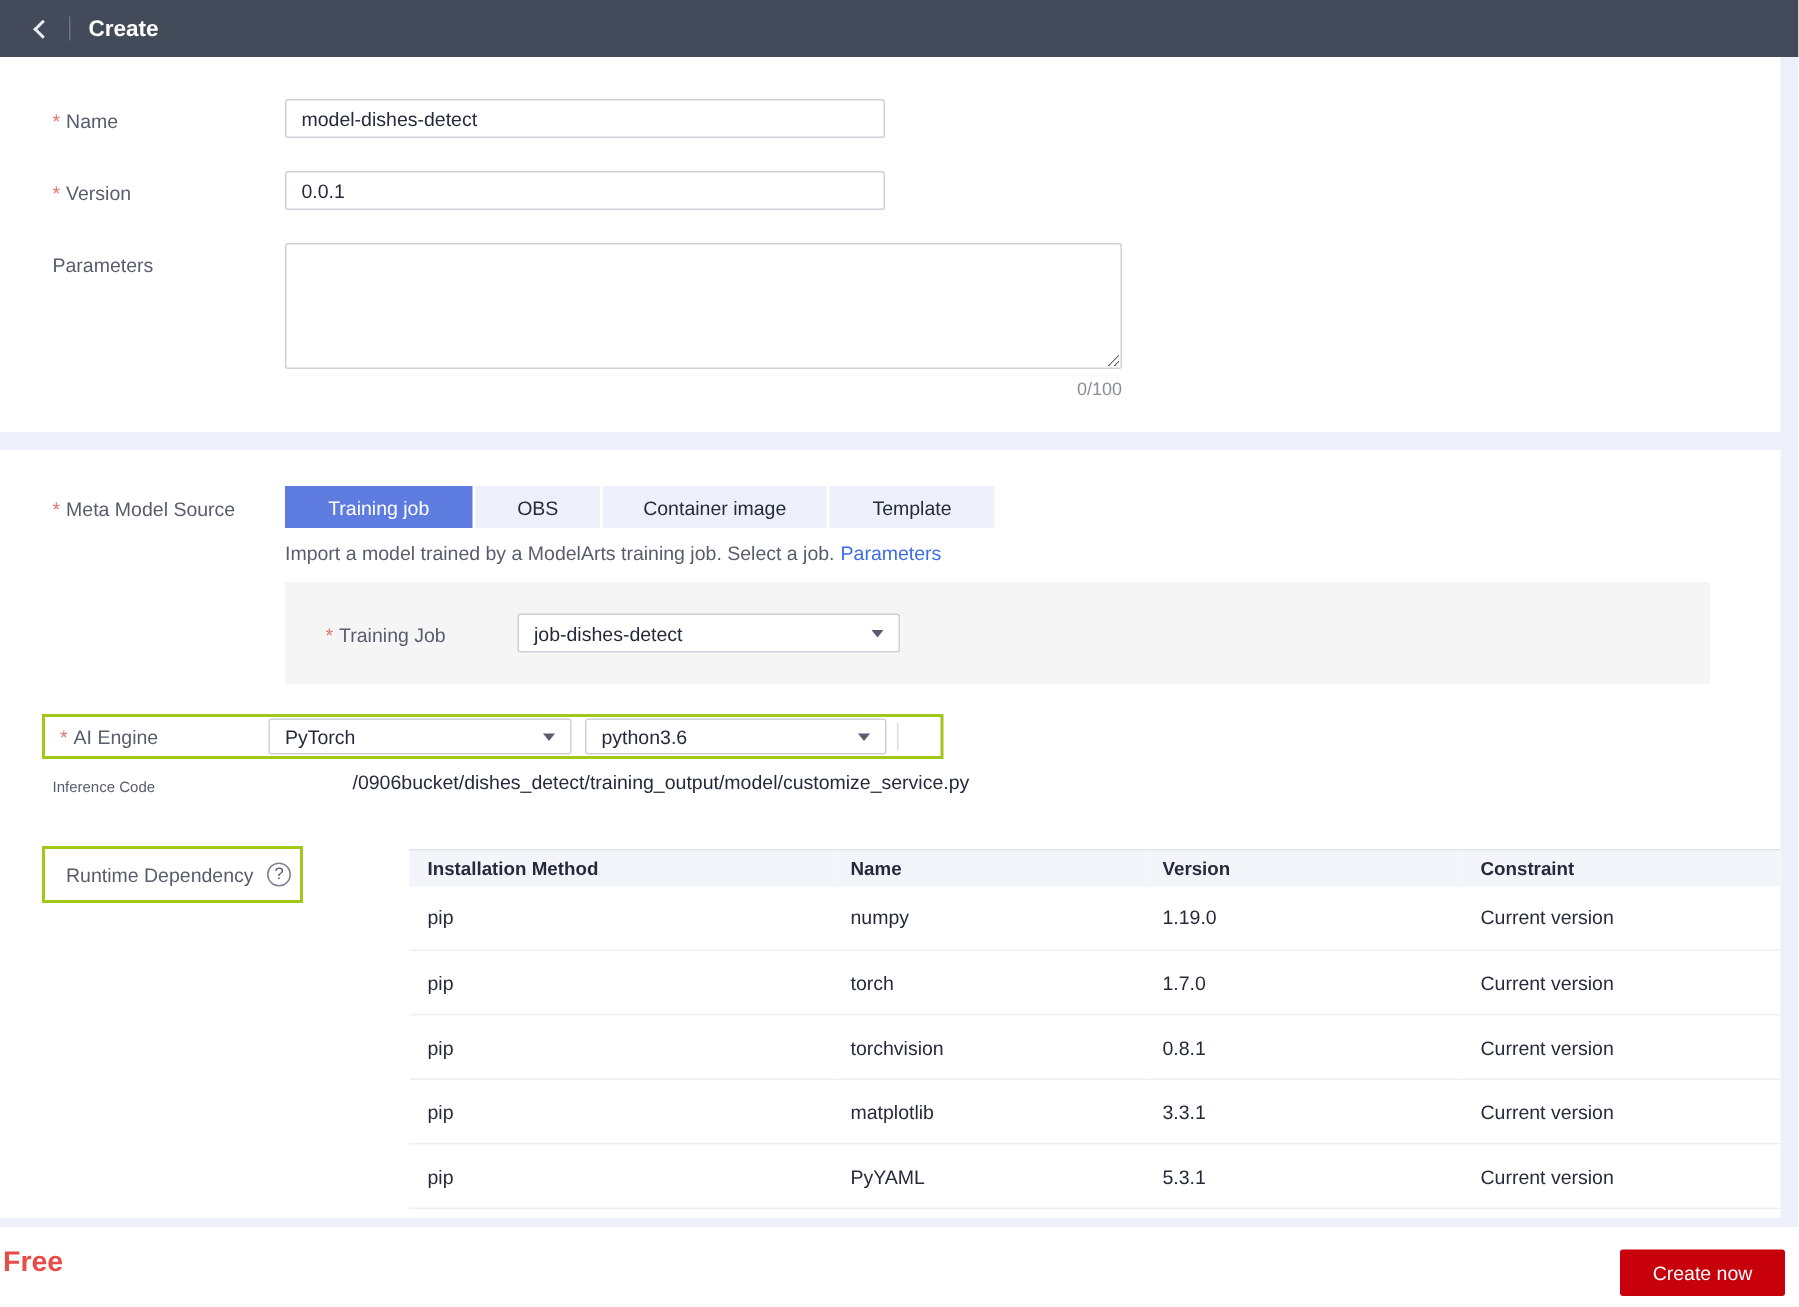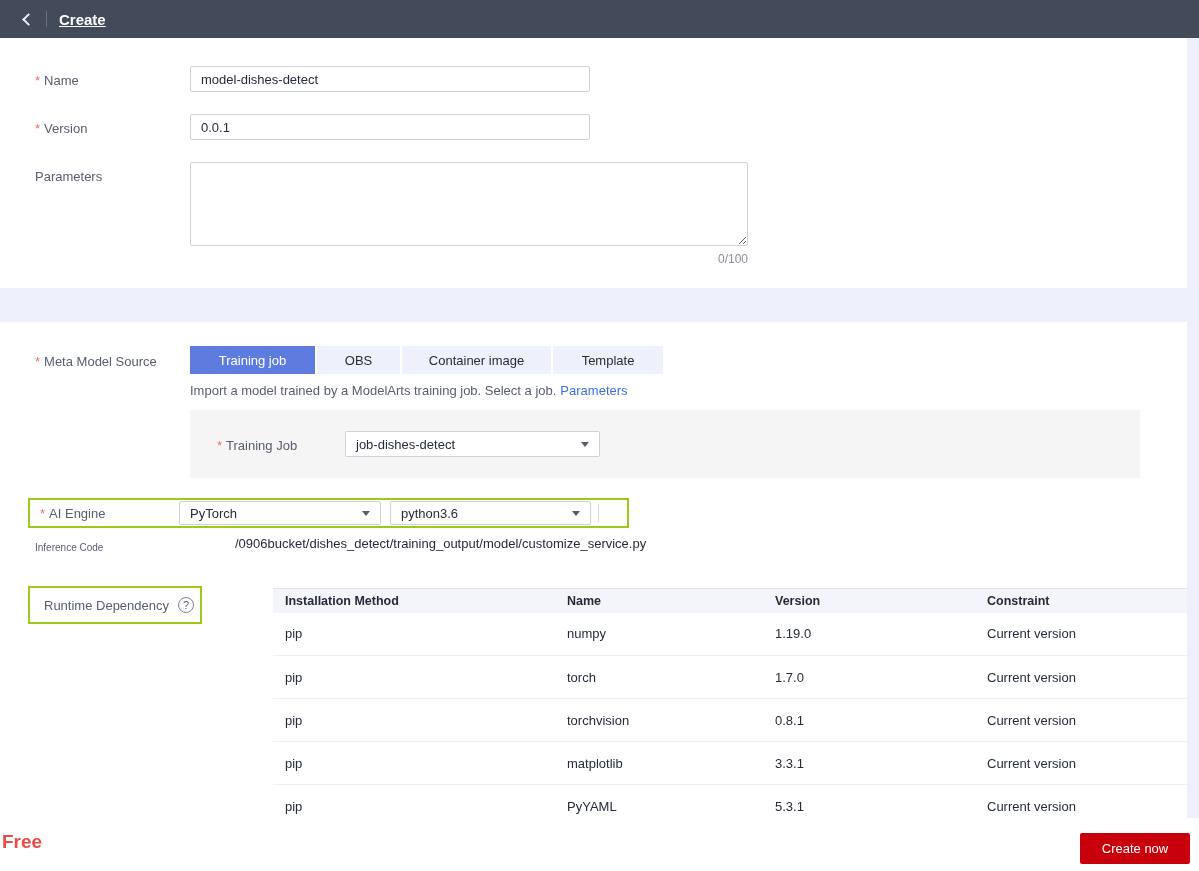--- a/index.html
+++ b/index.html
@@ -5,27 +5,27 @@
   * { margin:0; padding:0; box-sizing:border-box; }
   html,body { width:1199px; height:871px; background:#fff;
     font-family:"Liberation Sans", sans-serif; overflow:hidden; }
 
   
   .topbar { height:38px; background:#434a59; display:flex; align-items:center; padding-left:16px; }
   .back-btn { width:22px; height:22px; display:flex; align-items:center; justify-content:center; cursor:pointer; }
   .chevron-left { width:9px; height:9px; border-left:2px solid #eceef3; border-bottom:2px solid #eceef3;
     transform:rotate(45deg); margin-left:3px; }
   .topbar-divider { width:1px; height:16px; background:#6a7080; margin:0 12px 0 8px; }
-  .topbar-title { color:#ffffff; font-size:15px; font-weight:bold;text-decoration:underline; }
+  .topbar-title { color:#ffffff; font-size:15px; font-weight:bold; }
 
   
   .page { position:relative; width:1199px; height:780px; background:#edf0fa; }
   .card { position:absolute; left:0; width:1187px; background:#fff; }
   .card-basic { top:0; height:250px; }
-  .card-meta { top:262px; height:512px;margin-top:22px; }
+  .card-meta { top:262px; height:512px; }
 
   .field-label { position:absolute; left:35px; font-size:13px; color:#575d6c; white-space:nowrap; }
   .asterisk { color:#e9706a; margin-right:4px; font-size:13px; }
 
   .text-input { position:absolute; left:190px; width:400px; height:26px; border:1px solid #cdd1d9;
     border-radius:2px; font-size:13px; color:#252b3a; padding:0 10px;
     font-family:"Liberation Sans", sans-serif; outline:none; }
   .desc-textarea { position:absolute; left:190px; top:124px; width:558px; height:84px;
     border:1px solid #cdd1d9; border-radius:2px; font-size:13px; color:#252b3a; padding:6px 10px;
     font-family:"Liberation Sans", sans-serif; resize:both; outline:none; }

